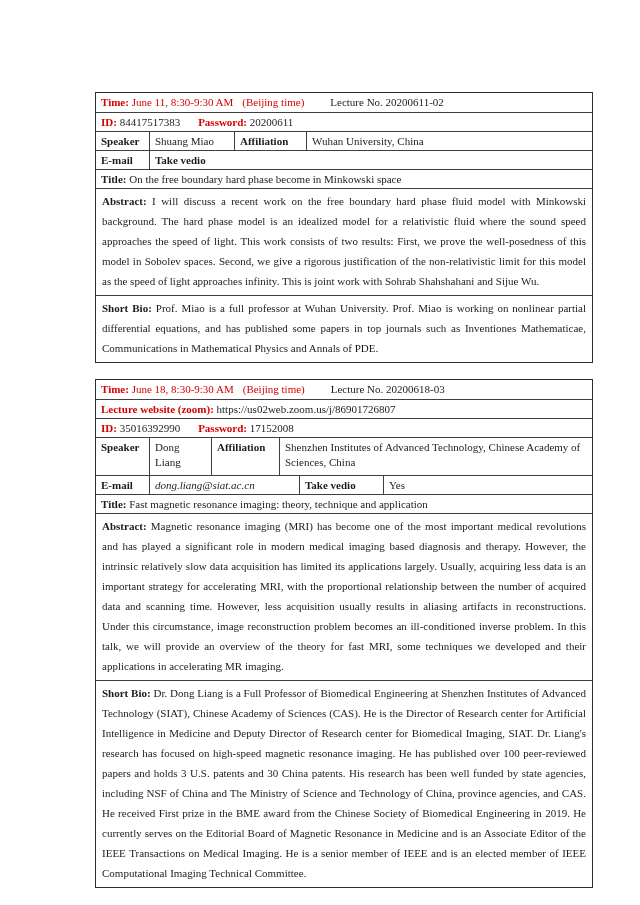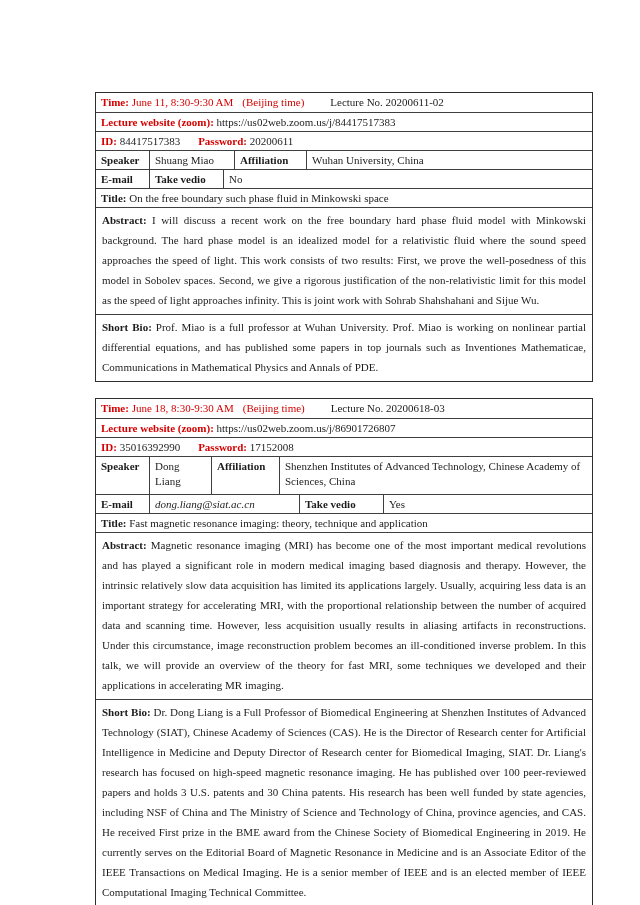--- a/index.html
+++ b/index.html
@@ -60,46 +60,39 @@
 
   <div class="lec-table t1">
     <div class="row rs">
       <div class="cell full">
         <b class="red">Time:</b>
         <span class="redtxt">June 11, 8:30-9:30 AM</span><span class="zone">(Beijing time)</span><span class="lecno">Lecture No. 20200611-02</span>
       </div>
     </div>
     <div class="row rs">
       <div class="cell full">
-        <b class="red">Lecture website (zoom):</b>
-        <span>https://us02web.zoom.us/j/84417517383</span>
-      </div>
-    </div>
-    <div class="row rs">
-      <div class="cell full">
         <b class="red">ID:</b>
         <span>84417517383</span><b class="red pw">Password:</b>
         <span>20200611</span>
       </div>
     </div>
     <div class="row rs">
       <div class="cell lab c-sp1">Speaker</div>
       <div class="cell c-sp2">Shuang Miao</div>
       <div class="cell lab c-sp3">Affiliation</div>
       <div class="cell grow">Wuhan University, China</div>
     </div>
     <div class="row rs">
       <div class="cell lab c-sp1">E-mail</div>
       <div class="cell lab c-em3">Take vedio</div>
-      <div class="cell grow">No</div>
     </div>
     <div class="row rs">
       <div class="cell full">
         <b>Title:</b>
-        <span>On the free boundary such phase fluid in Minkowski space</span>
+        <span>On the free boundary hard phase become in Minkowski space</span>
       </div>
     </div>
     <div class="row rp">
       <div class="cell full">
         <b>Abstract:</b>
         <span>I will discuss a recent work on the free boundary hard phase fluid model with Minkowski background. The hard phase model is an idealized model for a relativistic fluid where the sound speed approaches the speed of light. This work consists of two results: First, we prove the well-posedness of this model in Sobolev spaces. Second, we give a rigorous justification of the non-relativistic limit for this model as the speed of light approaches infinity. This is joint work with Sohrab Shahshahani and Sijue Wu.</span>
       </div>
     </div>
     <div class="row rp">
       <div class="cell full">

